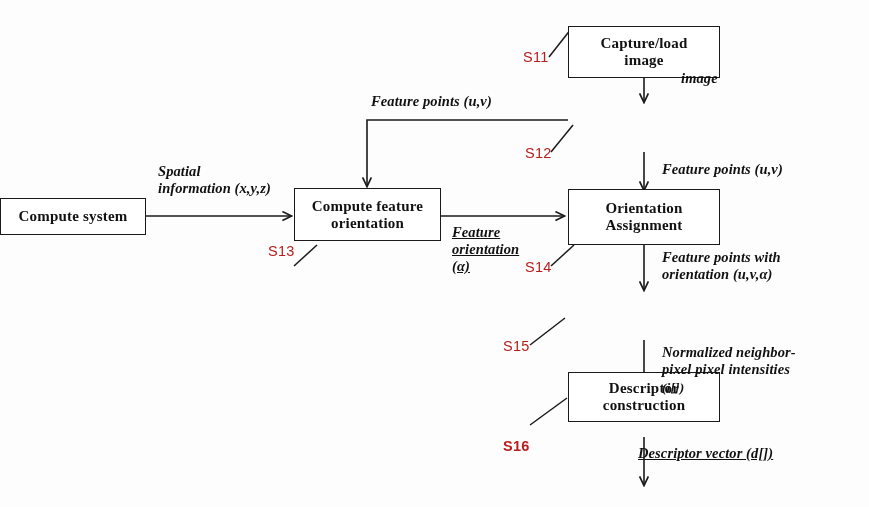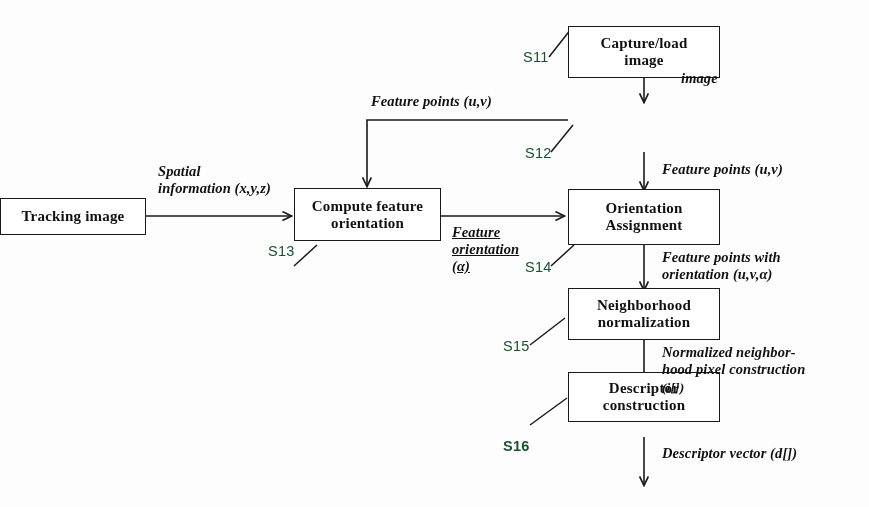--- a/index.html
+++ b/index.html
@@ -29,21 +29,21 @@
     font-size: 15px;
     line-height: 1.12;
     letter-spacing: 0.2px;
     padding: 2px 4px;
   }
   .box span { display: block; white-space: pre-line; }
   .step-tag {
     position: absolute;
     font-family: "Liberation Sans", "DejaVu Sans", sans-serif;
     font-size: 14.5px;
-    color: #14532d;
+    color: #b91c1c;
     letter-spacing: 0.3px;
     white-space: nowrap;
   }
   .edge-label {
     position: absolute;
     font-style: italic;
     font-weight: bold;
     font-size: 14.5px;
     color: #111111;
     line-height: 1.18;
@@ -91,43 +91,39 @@
 
     <line x1="549" y1="57" x2="571" y2="29" stroke-width="1.5"></line>
     <line x1="551" y1="152" x2="573" y2="125" stroke-width="1.5"></line>
     <line x1="294" y1="266" x2="317" y2="245" stroke-width="1.5"></line>
     <line x1="551" y1="266" x2="574" y2="245" stroke-width="1.5"></line>
     <line x1="530" y1="345" x2="565" y2="318" stroke-width="1.5"></line>
     <line x1="530" y1="425" x2="567" y2="398" stroke-width="1.5"></line>
   </svg>
 
   <div class="box" style="left:0px; top:198px; width:146px; height:37px;">
-    <span>Tracking image</span>
+    <span>Compute system</span>
   </div>
 
   <div class="box" style="left:568px; top:26px; width:152px; height:52px;">
     <span>Capture/load
 image</span>
   </div>
 
 
   <div class="box" style="left:294px; top:188px; width:147px; height:53px;">
     <span>Compute feature
 orientation</span>
   </div>
 
   <div class="box" style="left:568px; top:189px; width:152px; height:56px;">
     <span>Orientation
 Assignment</span>
   </div>
 
-  <div class="box" style="left:568px; top:288px; width:152px; height:52px;">
-    <span>Neighborhood
-normalization</span>
-  </div>
 
   <div class="box" style="left:568px; top:372px; width:152px; height:50px;">
     <span>Descriptor
 construction</span>
   </div>
 
   <div class="step-tag" style="left:523px; top:49px;">S11</div>
   <div class="step-tag" style="left:525px; top:145px;">S12</div>
   <div class="step-tag" style="left:268px; top:243px;">S13</div>
   <div class="step-tag" style="left:525px; top:259px;">S14</div>
@@ -144,19 +140,19 @@
 information (x,y,z)</div>
 
   <div class="edge-label" style="left:452px; top:224px;text-decoration:underline;">Feature
 orientation
 (α)</div>
 
   <div class="edge-label" style="left:662px; top:249px;">Feature points with
 orientation (u,v,α)</div>
 
   <div class="edge-label" style="left:662px; top:344px;">Normalized neighbor-
-hood pixel construction</div>
+pixel pixel intensities</div>
 
   <div class="edge-label" style="left:662px; top:380px; font-size:13.5px;">(i[])</div>
 
-  <div class="edge-label" style="left:662px; top:445px;">Descriptor vector (d[])</div>
+  <div class="edge-label" style="left:638px; top:445px;text-decoration:underline;">Descriptor vector (d[])</div>
 
 </div>
 
 </body></html>

